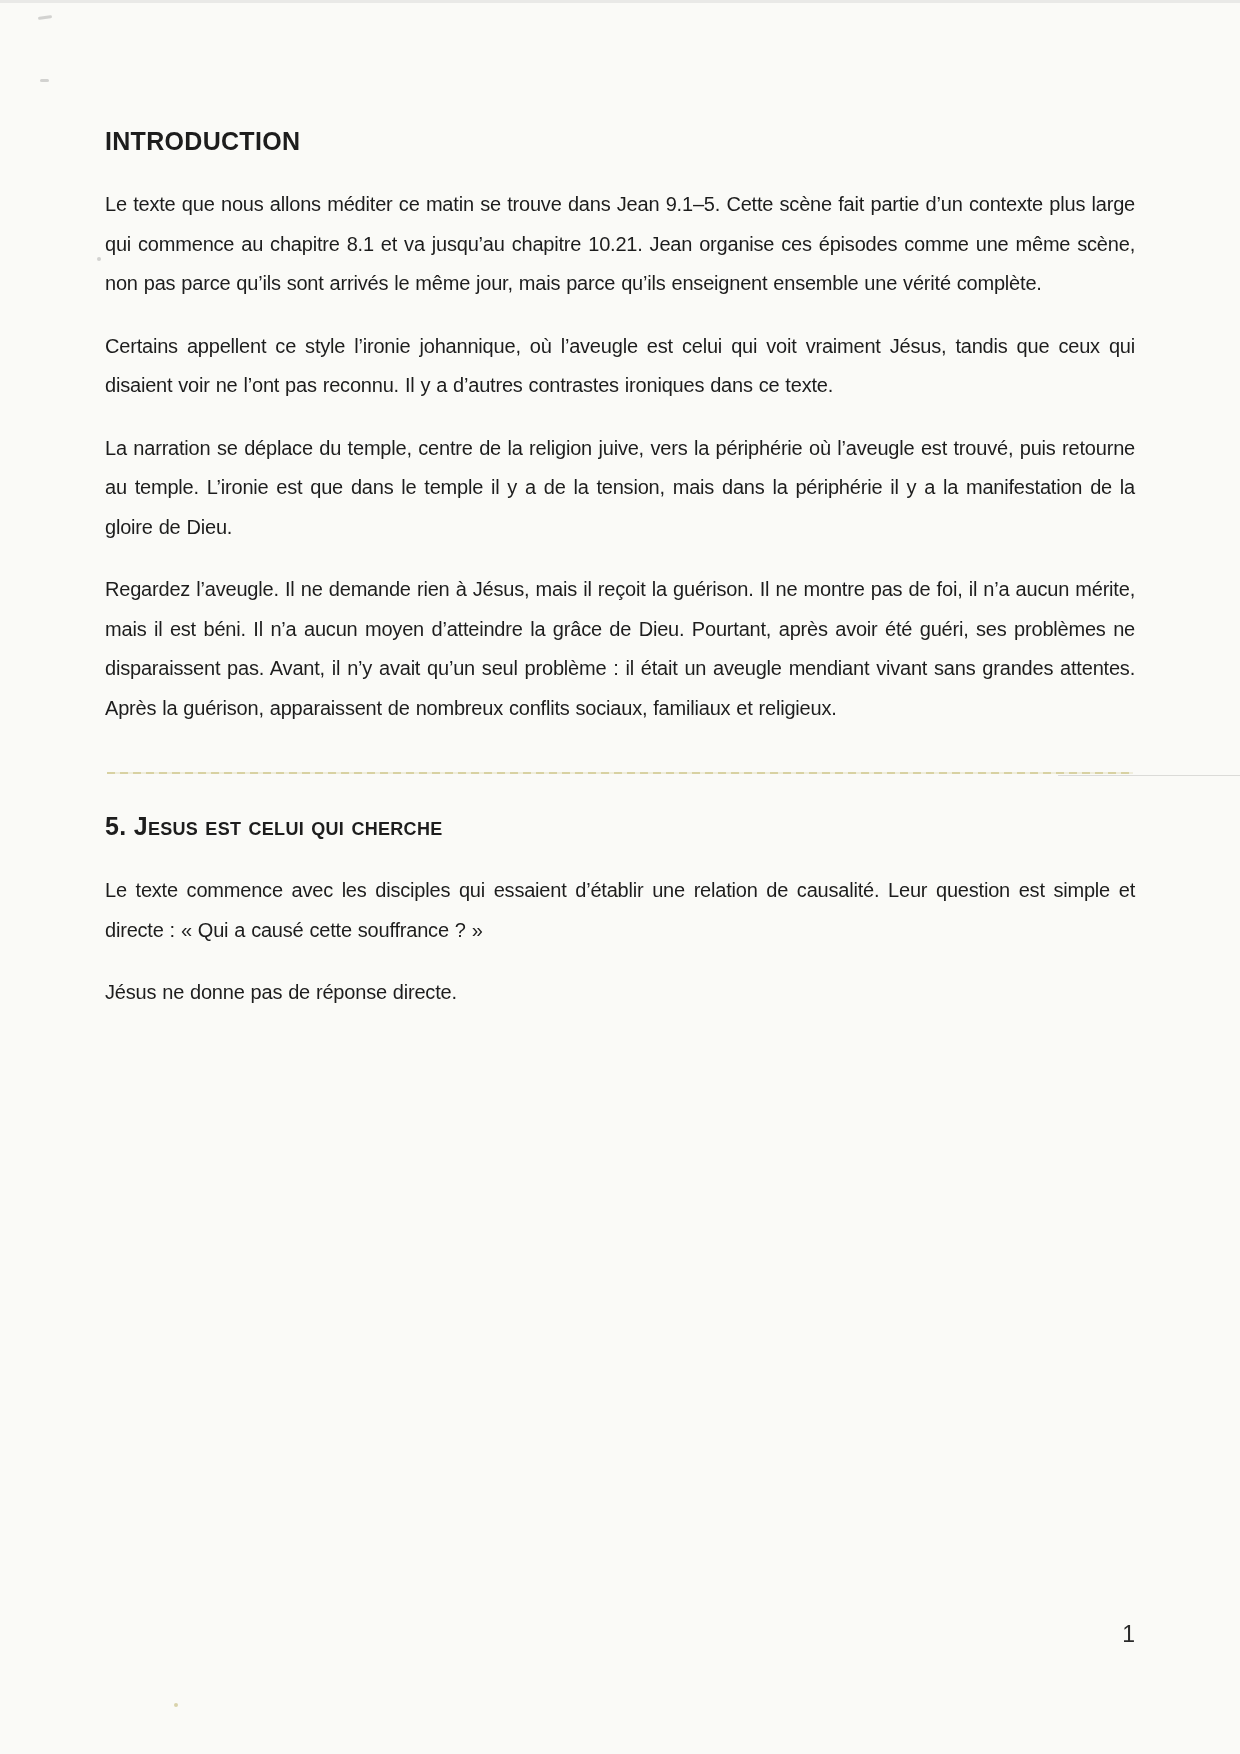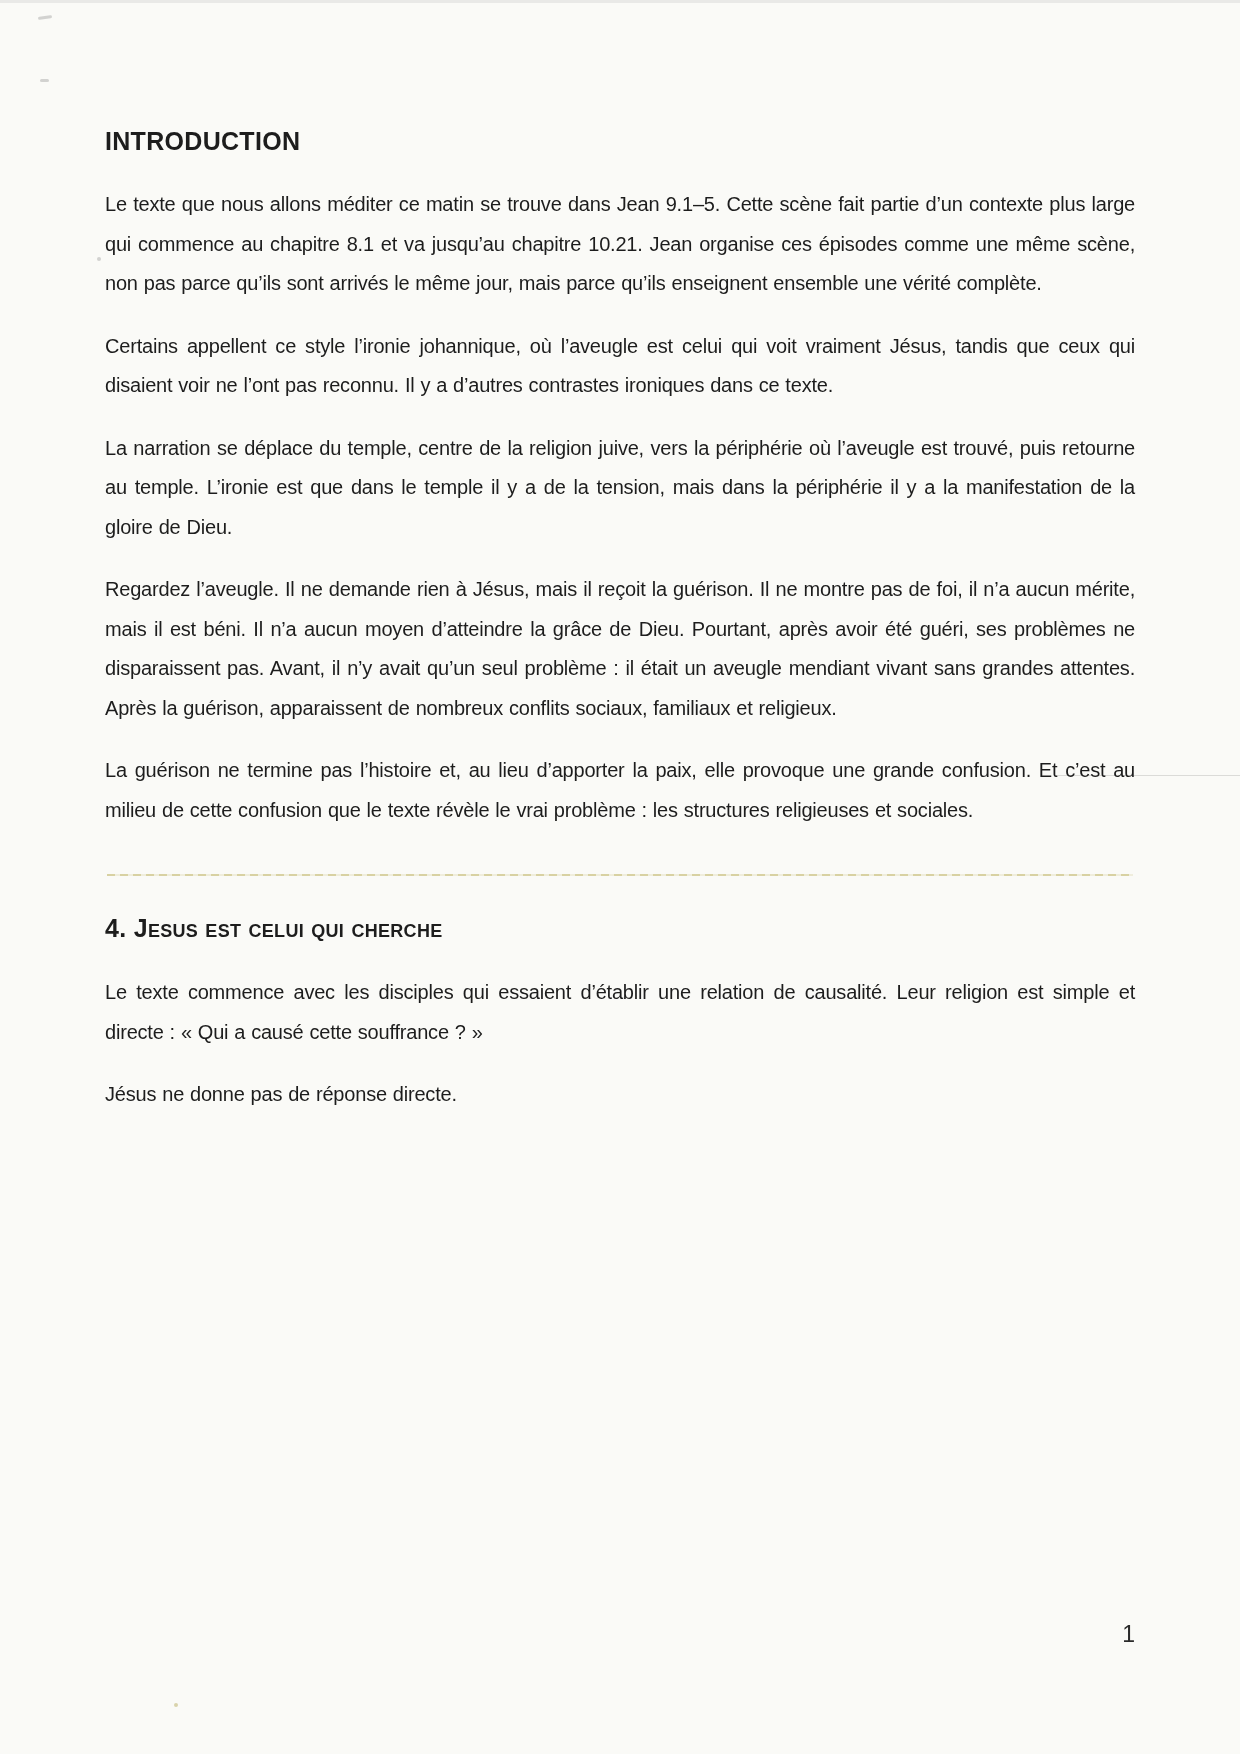--- a/index.html
+++ b/index.html
@@ -95,26 +95,25 @@
   <div class="fold-line"></div>
 
   <div class="content">
 
     <h1 class="intro-heading">INTRODUCTION</h1>
 
     <p class="body-par">Le texte que nous allons méditer ce matin se trouve dans Jean 9.1–5. Cette scène fait partie d’un contexte plus large qui commence au chapitre 8.1 et va jusqu’au chapitre 10.21. Jean organise ces épisodes comme une même scène, non pas parce qu’ils sont arrivés le même jour, mais parce qu’ils enseignent ensemble une vérité complète.</p>
     <p class="body-par">Certains appellent ce style l’ironie johannique, où l’aveugle est celui qui voit vraiment Jésus, tandis que ceux qui disaient voir ne l’ont pas reconnu. Il y a d’autres contrastes ironiques dans ce texte.</p>
     <p class="body-par">La narration se déplace du temple, centre de la religion juive, vers la périphérie où l’aveugle est trouvé, puis retourne au temple. L’ironie est que dans le temple il y a de la tension, mais dans la périphérie il y a la manifestation de la gloire de Dieu.</p>
     <p class="body-par">Regardez l’aveugle. Il ne demande rien à Jésus, mais il reçoit la guérison. Il ne montre pas de foi, il n’a aucun mérite, mais il est béni. Il n’a aucun moyen d’atteindre la grâce de Dieu. Pourtant, après avoir été guéri, ses problèmes ne disparaissent pas. Avant, il n’y avait qu’un seul problème : il était un aveugle mendiant vivant sans grandes attentes. Après la guérison, apparaissent de nombreux conflits sociaux, familiaux et religieux.</p>
-    <p class="body-par">La guérison ne termine pas l’histoire et, au lieu d’apporter la paix, elle provoque une grande confusion. Et c’est au milieu de cette confusion que le texte révèle le vrai problème : les structures religieuses et sociales.</p>
 
     <div class="divider"></div>
 
-    <h2 class="section-heading">4. Jesus est celui qui cherche</h2>
+    <h2 class="section-heading">5. Jesus est celui qui cherche</h2>
 
-    <p class="body-par">Le texte commence avec les disciples qui essaient d’établir une relation de causalité. Leur religion est simple et directe : « Qui a causé cette souffrance ? »</p>
+    <p class="body-par">Le texte commence avec les disciples qui essaient d’établir une relation de causalité. Leur question est simple et directe : « Qui a causé cette souffrance ? »</p>
     <p class="body-par">Jésus ne donne pas de réponse directe.</p>
 
   </div>
 
   <div class="page-number">1</div>
 
 </div>
 
 </body></html>

